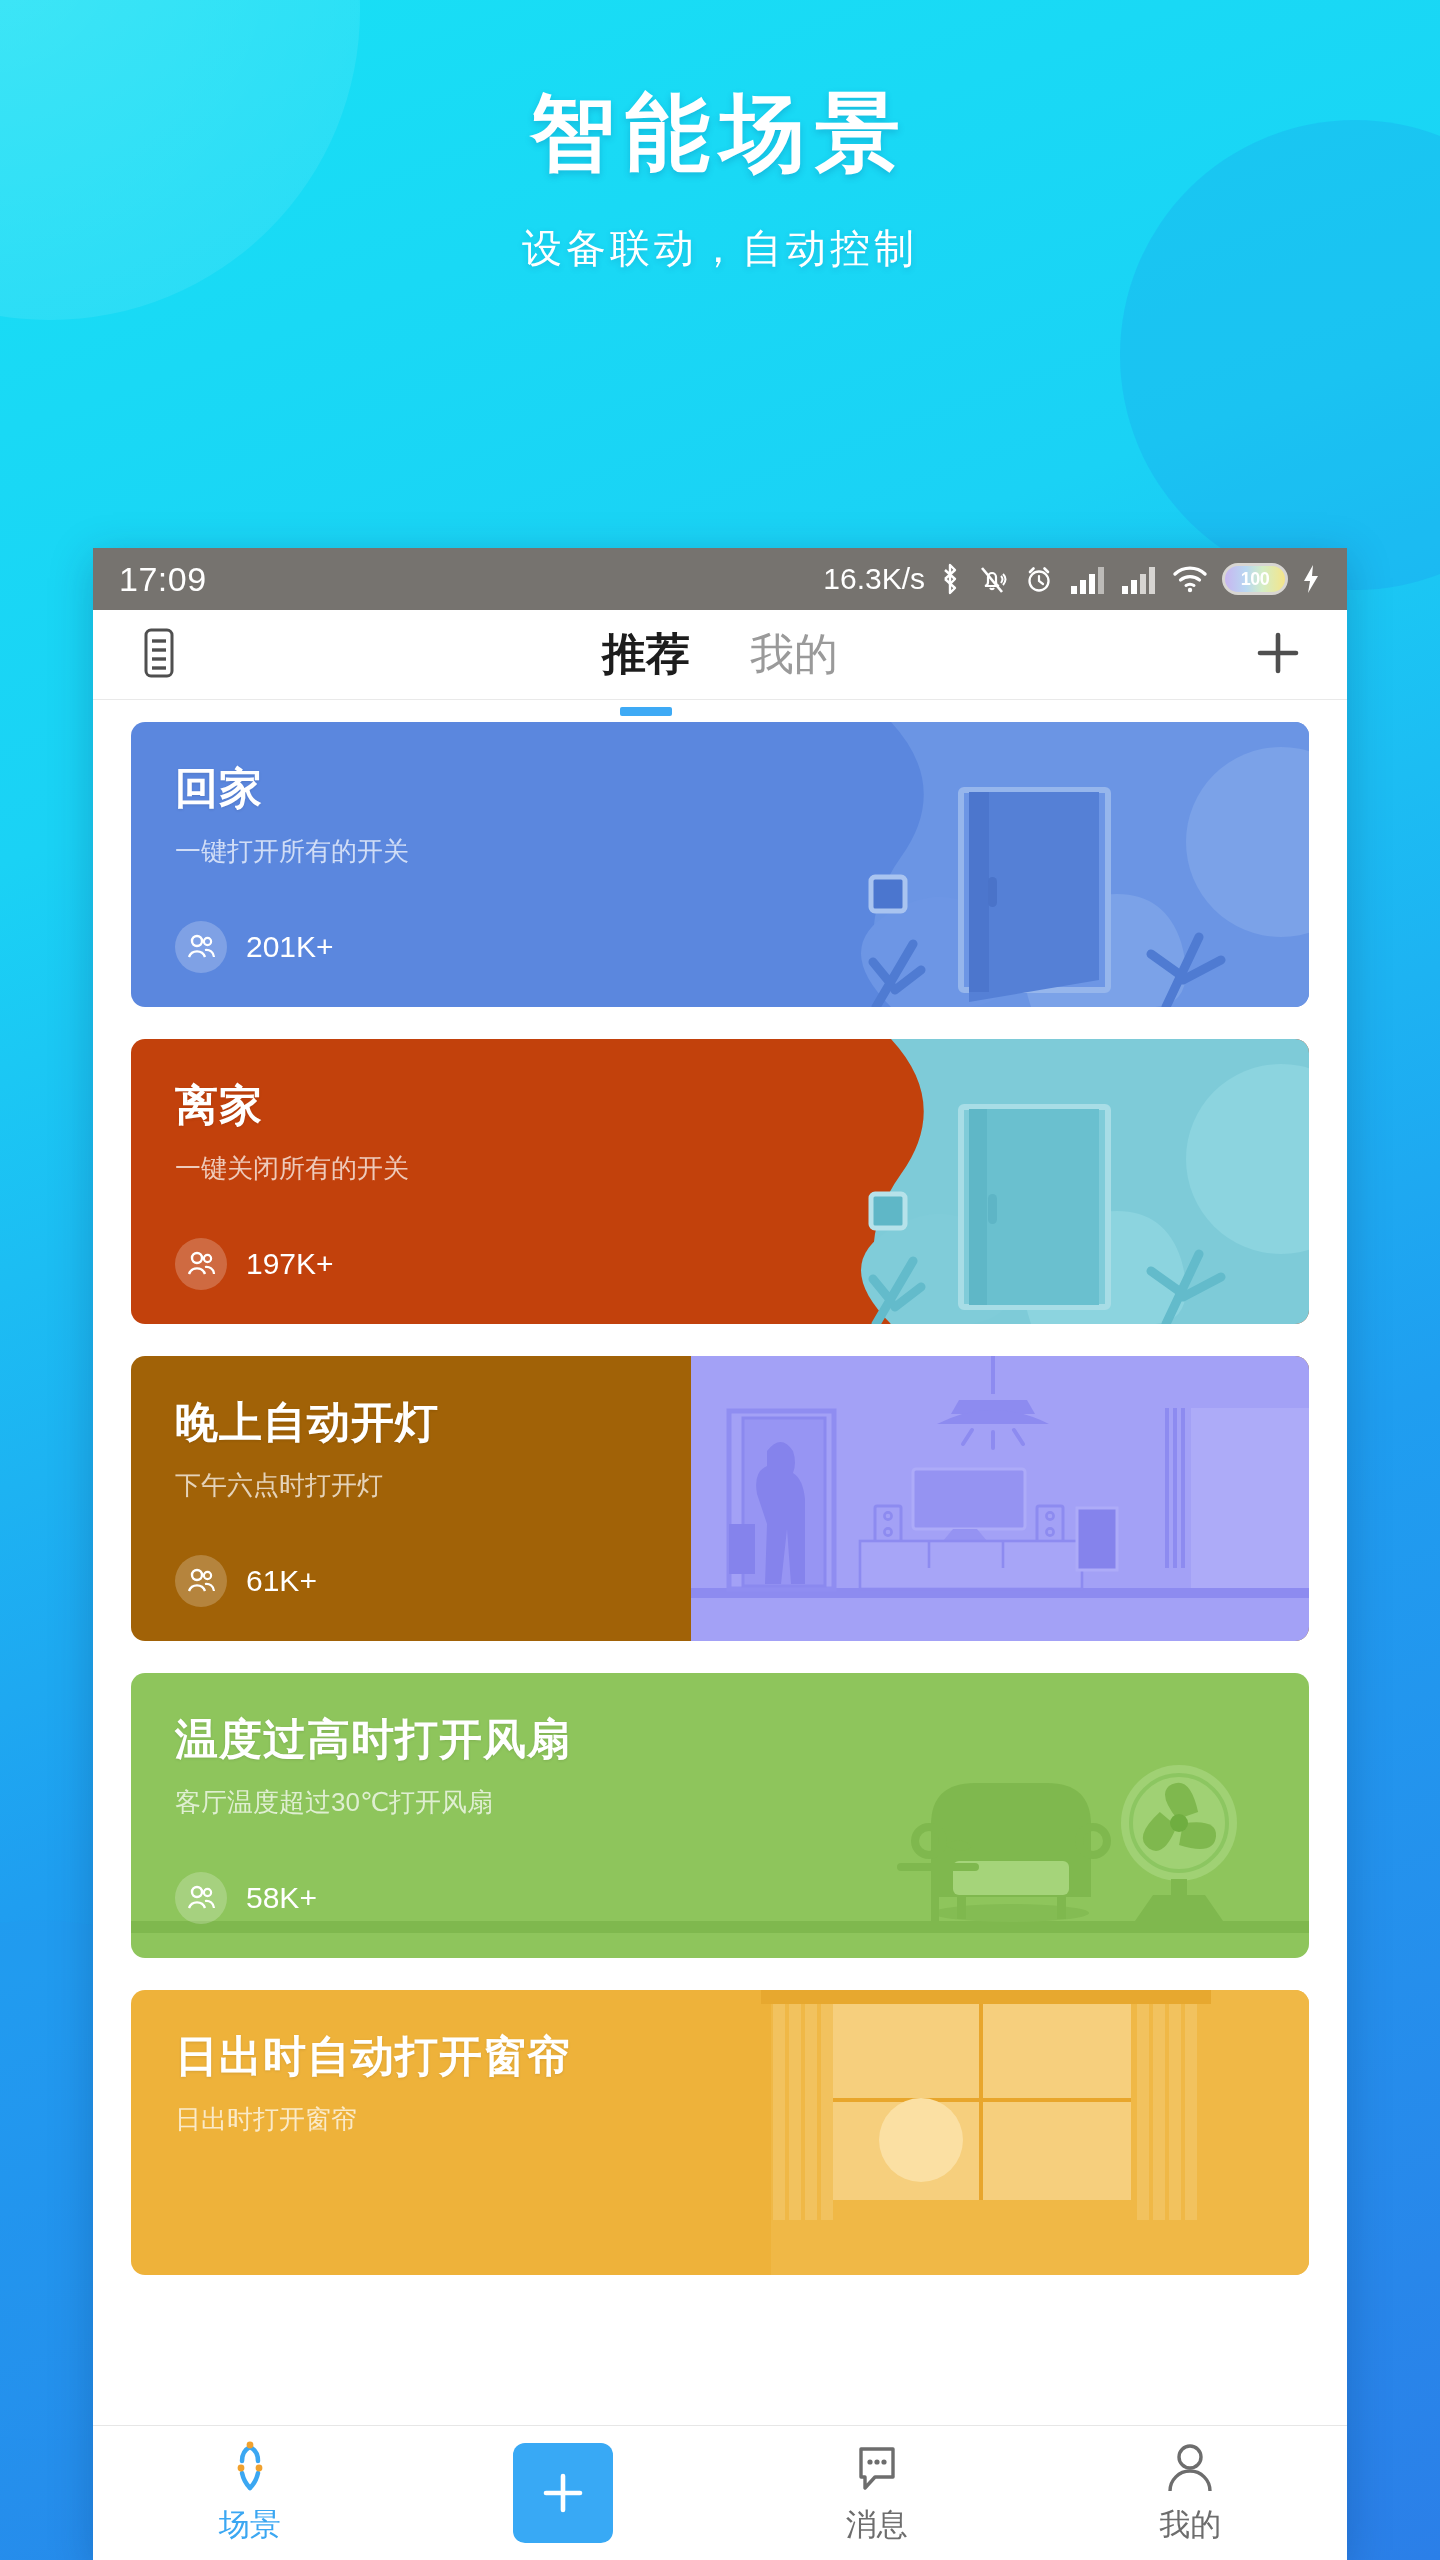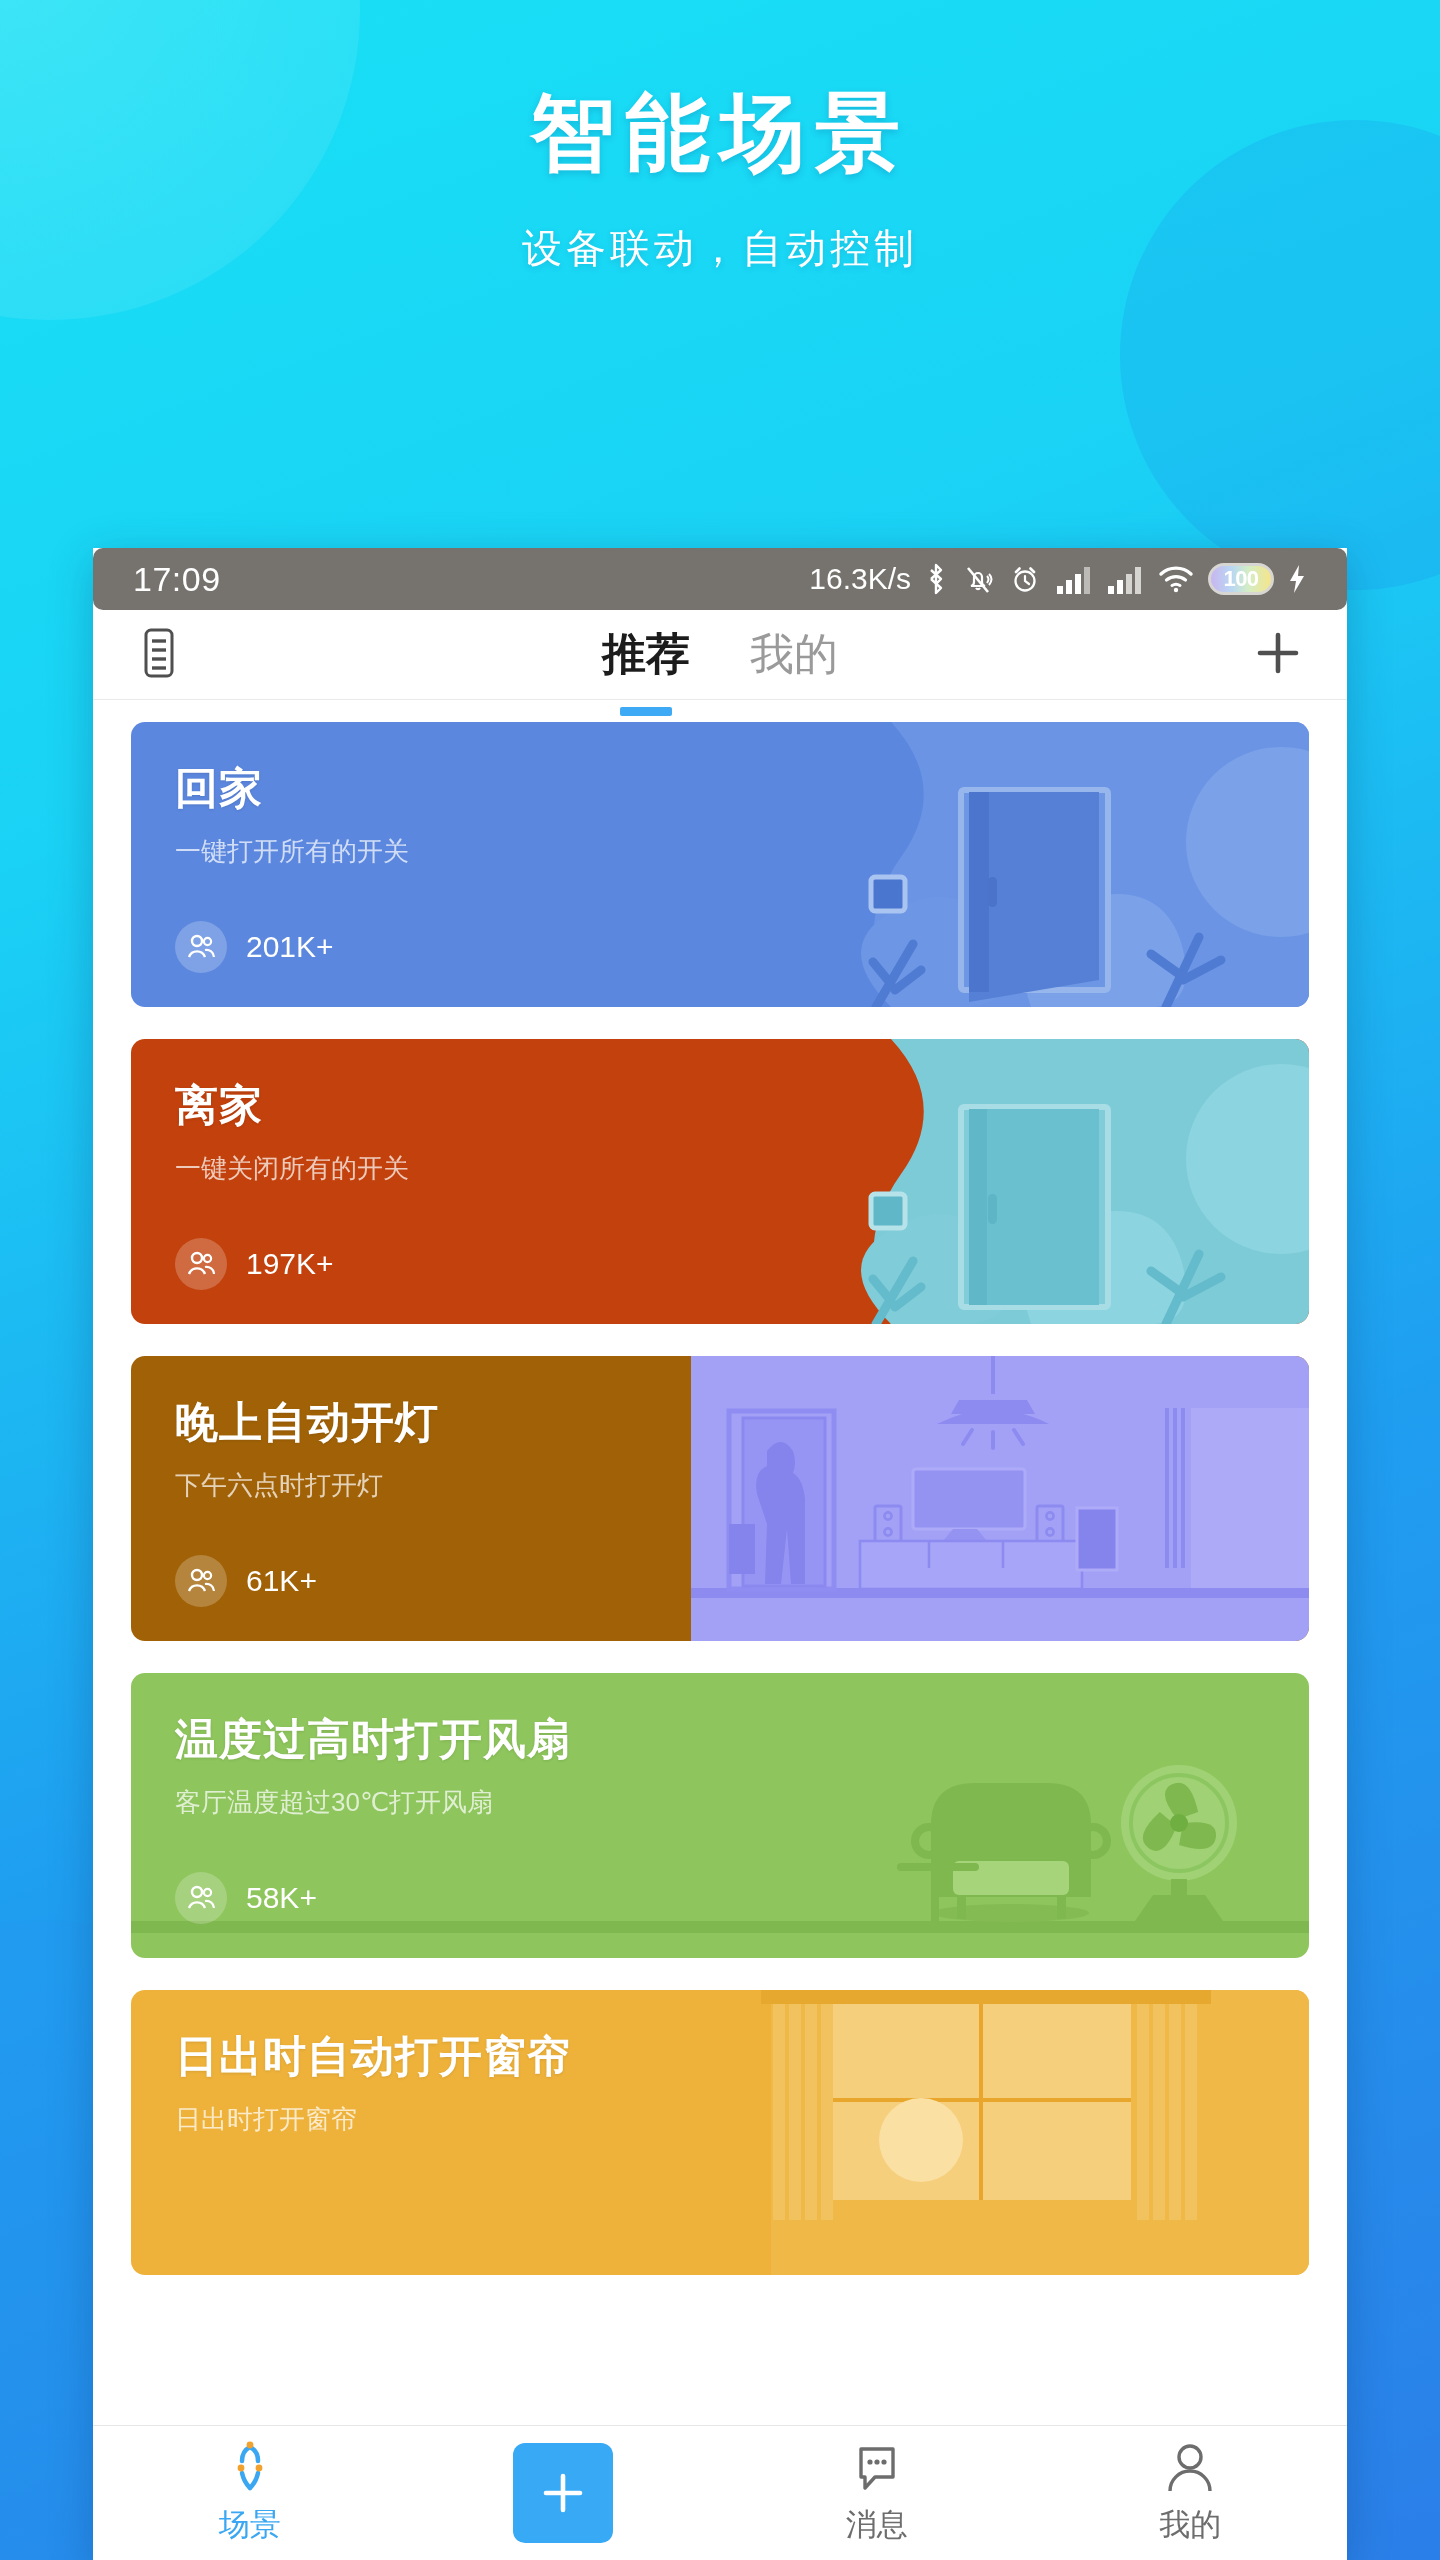--- a/index.html
+++ b/index.html
@@ -31,32 +31,32 @@
   
   .phone {
     position:absolute; left:93px; top:548px; width:1254px; height:2012px;
     background:#fff; overflow:hidden;
     box-shadow:0 10px 40px rgba(0,40,90,.25);
     display:flex; flex-direction:column;
   }
   
   .statusbar {
     height:62px; background:#76736f; color:#fff; display:flex; align-items:center;
-    padding:0 40px; flex:0 0 auto;border-radius:10px;
+    padding:0 26px; flex:0 0 auto;
   }
   .sb-time { font-size:34px; letter-spacing:.5px; }
   .sb-right { margin-left:auto; display:flex; align-items:center; gap:13px; }
   .sb-speed { font-size:30px; }
   .sb-ico { display:block; }
   .battery {
     width:66px; height:32px; border:3px solid #d8d6d2; border-radius:16px;
     background:linear-gradient(90deg,#c8b6f0 0%,#b9d8f2 35%,#d3edc6 62%,#f5e58a 100%);
     display:flex; align-items:center; justify-content:center;
   }
-  .battery span { font-size:22px; color:#fff; font-weight:bold; letter-spacing:-.5px; }
+  .battery span { font-size:18px; color:#fff; font-weight:bold; letter-spacing:-.5px; }
 
   
   .topbar {
     height:90px; background:#fff; display:flex; align-items:center;
     padding:7px 44px; position:relative; flex:0 0 auto;
     border-bottom:1px solid #e9e9e9;
   }
   .tabs { position:absolute; left:0; right:0; display:flex; justify-content:center; gap:40px; }
   .tab { font-size:44px; color:#9a9a9a; padding:0 10px; position:relative; }
   .tab.active { color:#1c1c1c; font-weight:bold; }

